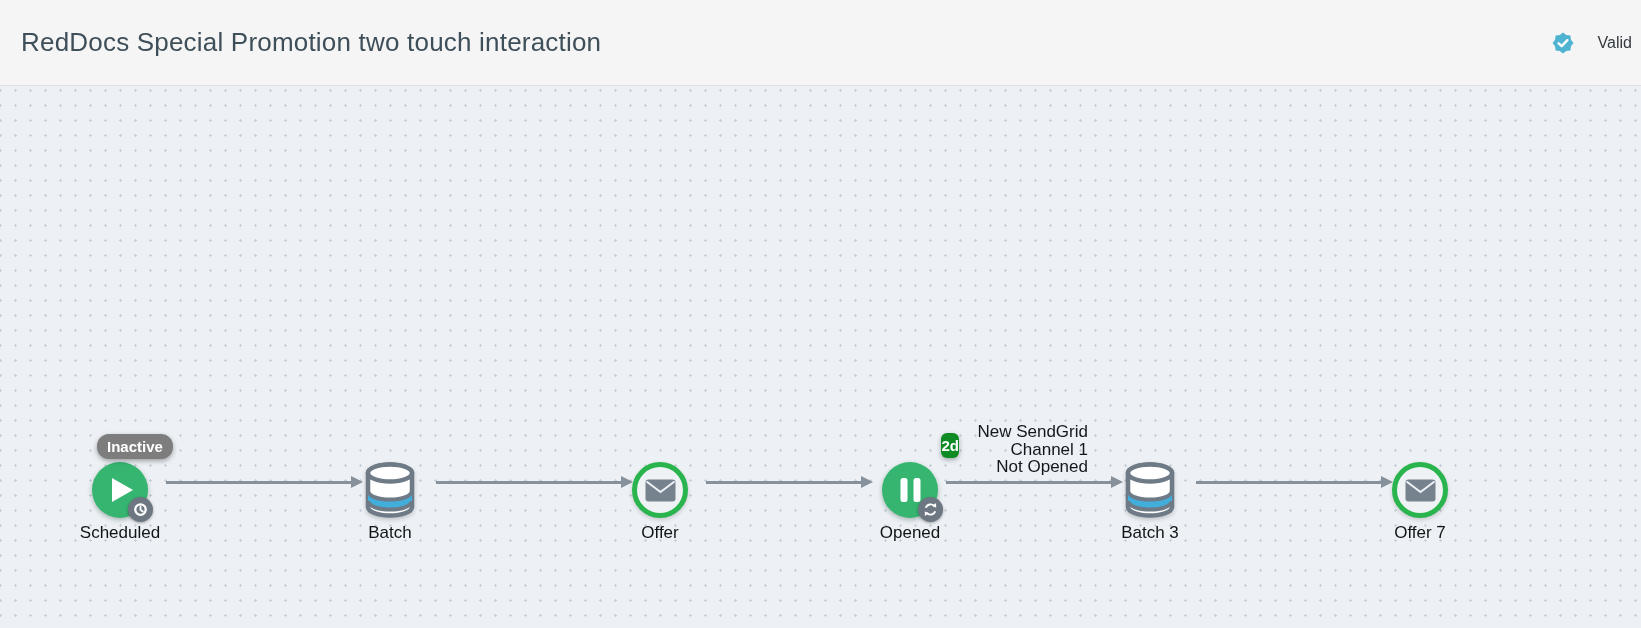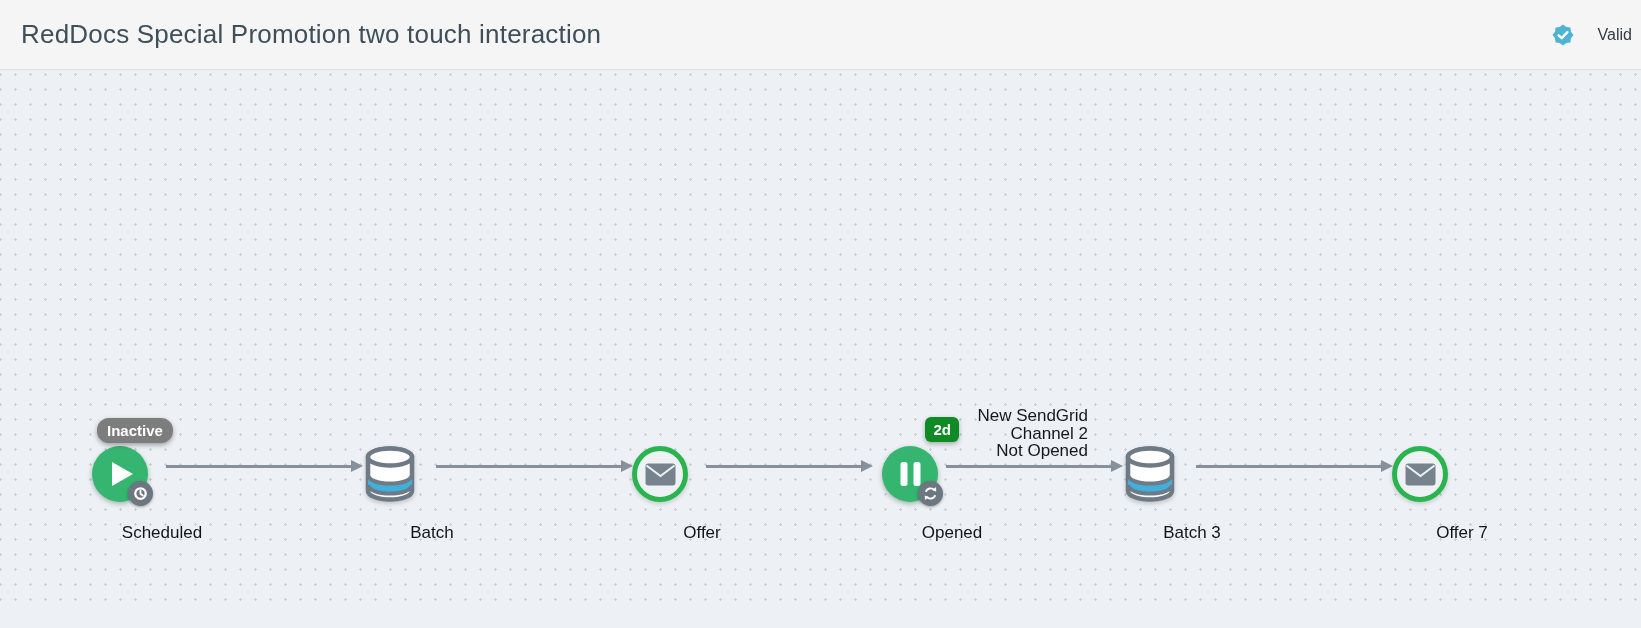--- a/index.html
+++ b/index.html
@@ -2,21 +2,21 @@
 <html><head>
 <meta charset="utf-8">
 <style>
   html,body{margin:0;padding:0;}
   body{
     width:1641px;height:628px;overflow:hidden;
     font-family:"Liberation Sans",sans-serif;
     background:#edf1f5;
   }
   .app-header{
-    height:70px;box-sizing:border-box;
+    height:86px;box-sizing:border-box;
     background:#f5f5f5;border-bottom:1px solid #e0e0e3;
     display:flex;align-items:center;justify-content:space-between;
     padding:0 9px 0 21px;
   }
   .wf-title{
     font-size:26px;color:#3e4f5a;letter-spacing:.2px;font-weight:400;
     white-space:nowrap;
   }
   .validity{
     display:flex;align-items:center;gap:23px;
@@ -35,39 +35,39 @@
     box-shadow:0 2px 5px rgba(30,60,45,.35);
   }
   .circle-ring{
     width:56px;height:56px;border-radius:50%;box-sizing:border-box;
     background:#eef2f5;border:5px solid #29b44d;
     display:flex;align-items:center;justify-content:center;
     box-shadow:0 2px 4px rgba(0,0,0,.18);
   }
   .db-icon{display:block;margin:-2px 0 0 1px;filter:drop-shadow(0 2px 2px rgba(0,0,0,.2));}
   .node-label{
-    position:absolute;top:77px;left:50%;transform:translateX(-50%);
-    font-size:17px;color:#121517;white-space:nowrap;margin-left:42px;
+    position:absolute;top:61px;left:50%;transform:translateX(-50%);
+    font-size:17px;color:#121517;white-space:nowrap;
   }
   .sub-badge{
     position:absolute;right:-5px;bottom:-4px;
     width:25px;height:25px;border-radius:50%;background:#6d7781;
     display:flex;align-items:center;justify-content:center;
     box-shadow:0 1px 3px rgba(0,0,0,.35);
   }
   .inactive-badge{
     position:absolute;top:-28px;left:5px;
     background:#7d7d7d;color:#fff;font-size:15px;font-weight:bold;
     padding:4px 10px;border-radius:12px;white-space:nowrap;
     box-shadow:0 2px 5px rgba(0,0,0,.35);
   }
   .duration-badge{
     position:absolute;top:-29px;right:-21px;
     background:#0f8b26;color:#fff;font-size:15px;font-weight:bold;
-    padding:4px 8px;border-radius:6px;
+    padding:4px 0;border-radius:6px;
     box-shadow:0 2px 5px rgba(0,0,0,.3);
   }
   .edge{position:absolute;top:395px;height:3px;background:#87919b;}
   .edge::after{
     content:"";position:absolute;right:-12px;top:-5px;width:0;height:0;
     border-left:12px solid #87919b;
     border-top:6.5px solid rgba(0,0,0,0);
     border-bottom:6.5px solid rgba(0,0,0,0);
   }
   .edge-label{
@@ -95,21 +95,21 @@
 <div class="canvas">
 
   <div class="edge" style="left:166px;width:185px;"></div>
   <div class="edge" style="left:436px;width:185px;"></div>
   <div class="edge" style="left:706px;width:155px;"></div>
   <div class="edge" style="left:946px;width:165px;"></div>
   <div class="edge" style="left:1196px;width:185px;"></div>
 
   <div class="edge-label">
     <div>New SendGrid</div>
-    <div>Channel 2</div>
+    <div>Channel 1</div>
     <div>Not Opened</div>
   </div>
 
   <div class="node" style="left:92px;">
     <div class="inactive-badge">Inactive</div>
     <div class="circle-fill">
       <span class="play-glyph" style="display:flex;">
         <svg width="23" height="26" viewBox="0 0 23 26">
             <polygon points="1,1 22,13 1,25" fill="#fff"></polygon>
           </svg>

